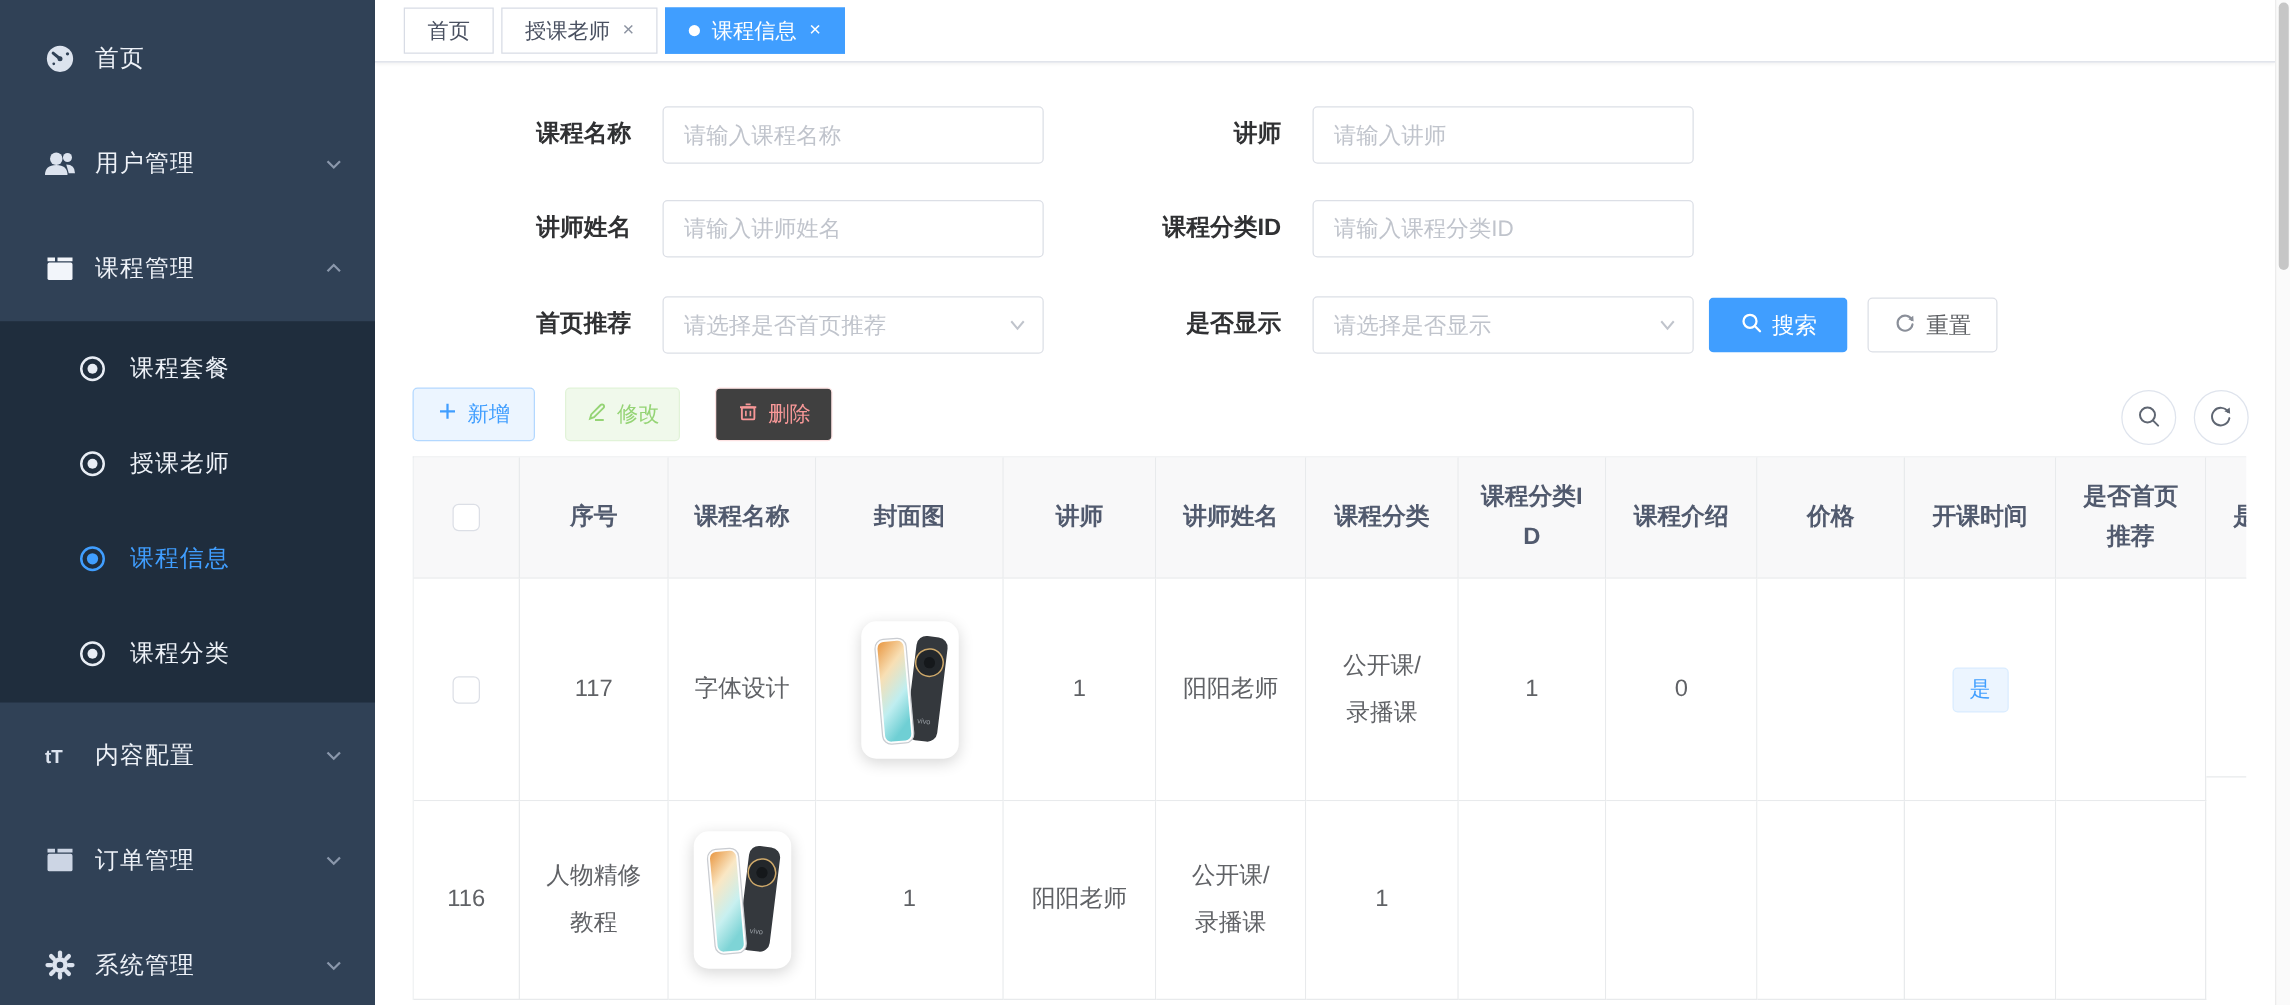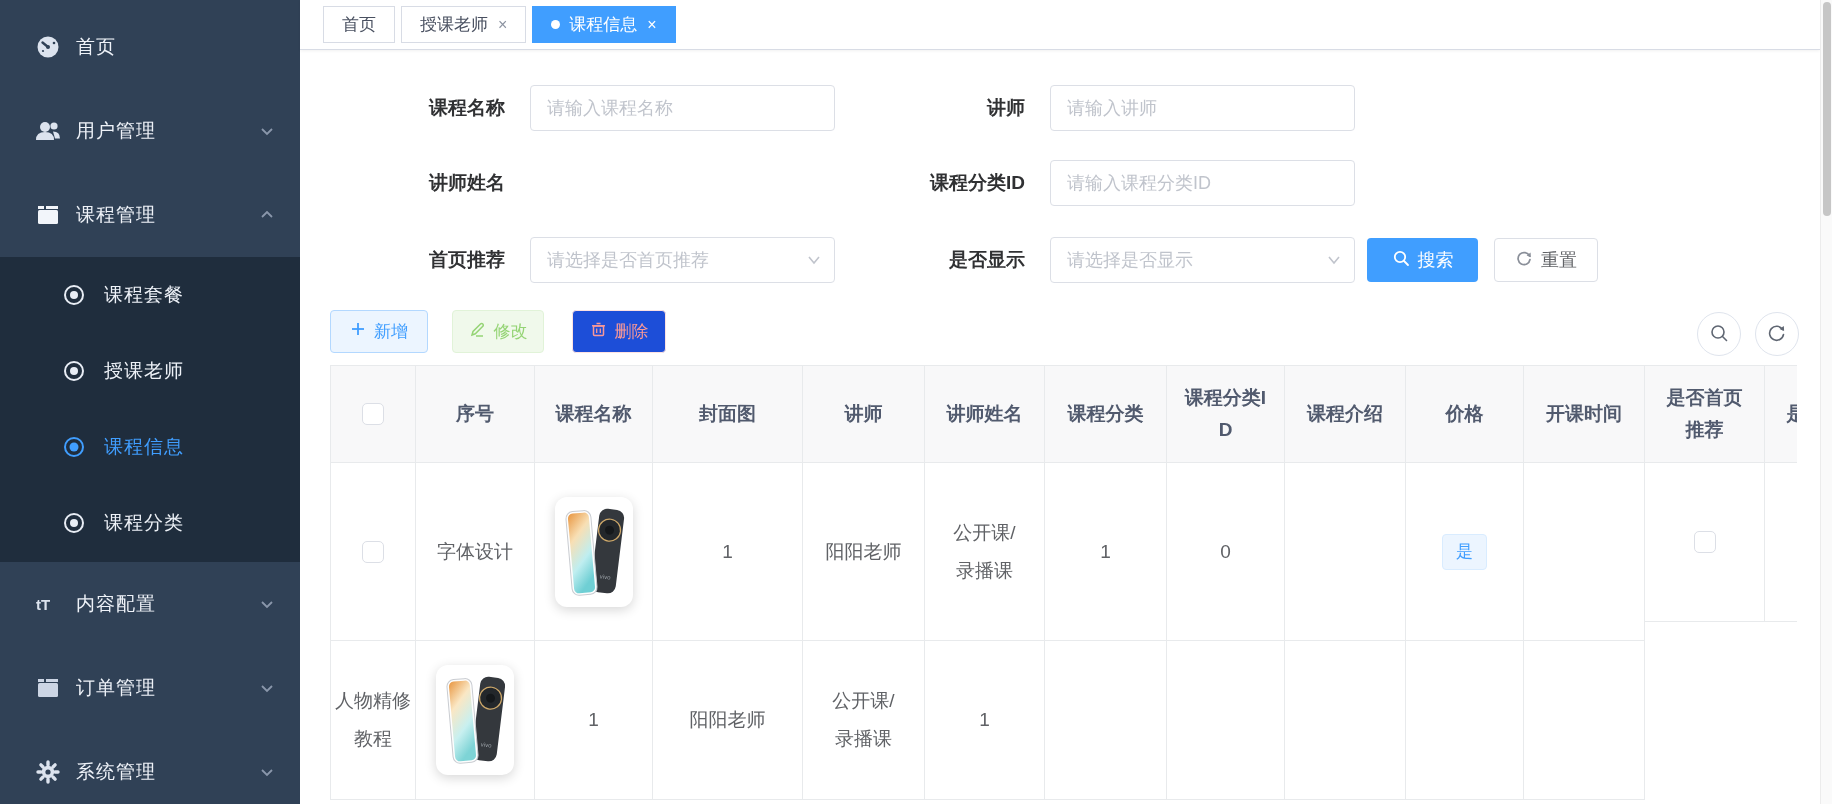--- a/index.html
+++ b/index.html
@@ -45,21 +45,21 @@
   .sel-arrow { position:absolute; right:13px; top:16px; pointer-events:none; }
 
   .btn { display:inline-flex; align-items:center; justify-content:center; gap:8px; border-radius:4px; font-size:18px; cursor:pointer; border:1px solid transparent; }
   .btn-search { position:absolute; left:1067px; top:238px; width:111px; height:44px; background:#409EFF; color:#fff; }
   .btn-reset  { position:absolute; left:1194px; top:238px; width:104px; height:44px; background:#fff; border-color:#dcdfe6; color:#606266; }
 
   
   .btn-sm { position:absolute; top:310px; height:43px; font-size:17px; }
   .btn-add { left:30px; width:98px; background:#ecf5ff; border-color:#b3d8ff; color:#409eff; }
   .btn-edit { left:152px; width:92px; background:#f0f9eb; border-color:#e1f3d8; color:#95d475; }
-  .btn-del { left:272px; width:94px; background:#1d4ed8; border-color:#fde2e2; color:#f89898; }
+  .btn-del { left:272px; width:94px; background:#404040; border-color:#fde2e2; color:#f89898; }
   .circle-btn { position:absolute; top:312px; width:44px; height:44px; border-radius:50%; border:1px solid #dfe4ed; background:#fff; display:flex; align-items:center; justify-content:center; cursor:pointer; }
   .circle-search { left:1397px; } .circle-refresh { left:1455px; }
 
   
   .tbl-wrap { position:absolute; left:30px; top:365px; width:1467px; height:562px; overflow:hidden; }
   .tbl { display:grid; grid-template-columns:85px 119px 118px 150px 122px 120px 122px 118px 121px 118px 121px 120px 120px; width:1554px; border-top:1px solid #e8eaec; border-left:1px solid #e8eaec; }
   .td, .th { border-right:1px solid #e8eaec; border-bottom:1px solid #e8eaec; display:flex; align-items:center; justify-content:center; text-align:center; background:#fff; }
   .th { height:97px; background:#f8f8f9; color:#515a6e; font-weight:bold; font-size:19px; line-height:32px; white-space:pre-line; }
   .td { font-size:19px; color:#606266; line-height:38px; white-space:pre-line; }
   .cbx { width:22px; height:22px; border:1px solid #dcdfe6; border-radius:5px; background:#fff; cursor:pointer; }
@@ -237,20 +237,21 @@
 
     <div class="form-row" style="top:85px">
       <span class="f-label l1">课程名称</span>
       <input class="f-input i1" placeholder="请输入课程名称" style="">
       <span class="f-label l2">讲师</span>
       <input class="f-input i2" placeholder="请输入讲师" style="">
     </div>
 
     <div class="form-row" style="top:160px">
       <span class="f-label l1">讲师姓名</span>
+      <input class="f-input i1" placeholder="请输入讲师姓名" style="">
       <span class="f-label l2">课程分类ID</span>
       <input class="f-input i2" placeholder="请输入课程分类ID" style="">
     </div>
 
     <div class="form-row" style="top:237px">
       <span class="f-label l1">首页推荐</span>
       <span class="sel-wrap i1">
         <input class="f-input" readonly="" placeholder="请选择是否首页推荐" style="">
         <span class="sel-arrow">
           <svg width="16" height="14" viewBox="0 0 16 14">
@@ -356,20 +357,21 @@
         <div class="th">课程介绍</div>
         <div class="th">价格</div>
         <div class="th">开课时间</div>
         <div class="th">是否首页
 推荐</div>
         <div class="th">是否显示</div>
 
         <div class="td r1" style="height:178px">
           <span class="cbx"></span>
         </div>
+        <div class="td" style="height:178px">117</div>
         <div class="td" style="height:178px">字体设计</div>
         <div class="td" style="height:178px">
           <span class="cover">
             <svg width="70" height="102" viewBox="0 0 70 102">
               <defs>
                 <linearGradient id="scr1" x1="0" y1="0" x2="0.3" y2="1">
                   <stop offset="0" stop-color="#e8953f"></stop>
                     <stop offset="0.35" stop-color="#f8dfb4"></stop>
                     <stop offset="0.7" stop-color="#bfeef0"></stop>
                     <stop offset="1" stop-color="#6fcfd4"></stop>

